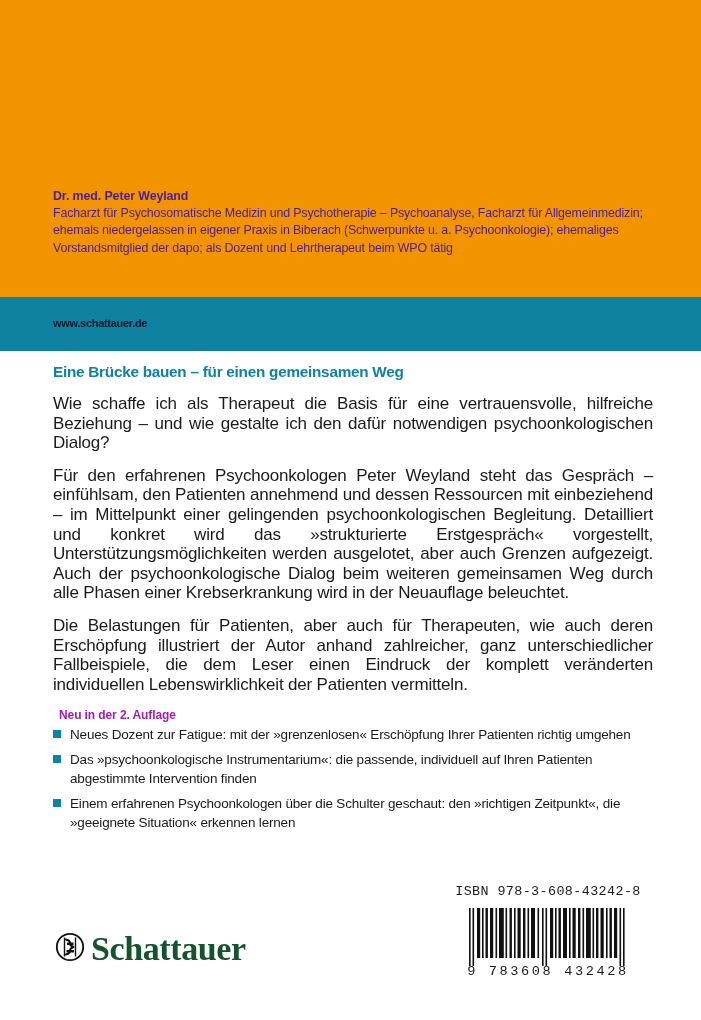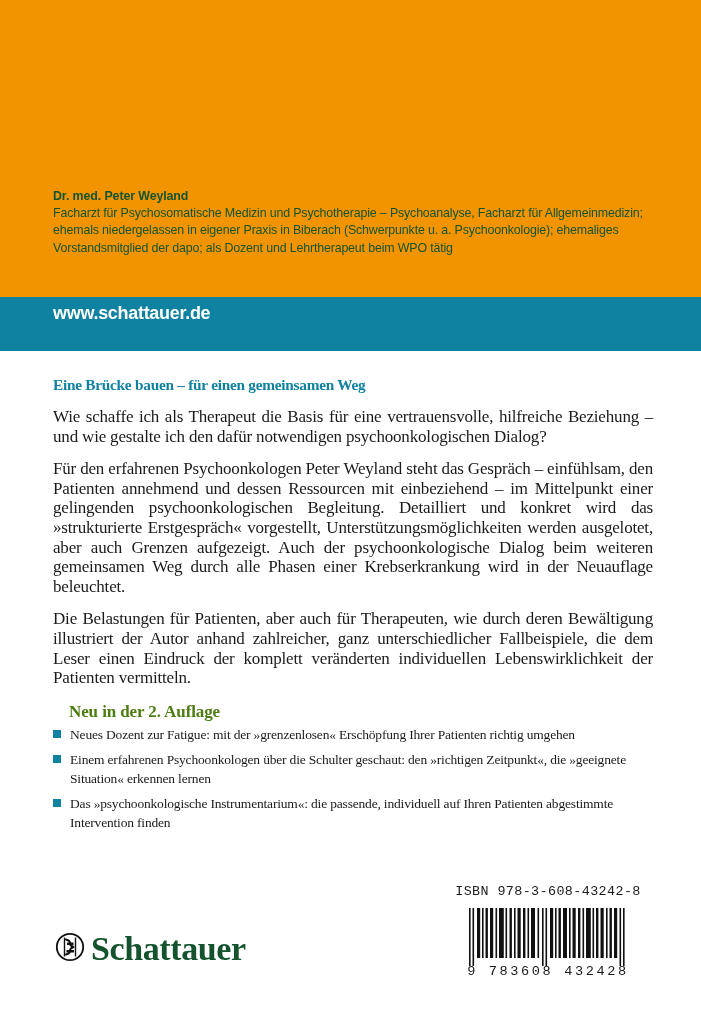--- a/index.html
+++ b/index.html
@@ -21,21 +21,21 @@
     left: 0; top: 0;
     width: 701px;
     height: 297px;
     background: #f29400;
   }
   .author-block {
     position: absolute;
     left: 53px;
     top: 188px;
     width: 600px;
-    color: #14532d;
+    color: #4c1d95;
     font-size: 12.4px;
     line-height: 17.2px;
   }
   .author-name {
     font-weight: bold;
     letter-spacing: -0.1px;
   }
   .author-desc {
     letter-spacing: -0.15px;
   }
@@ -44,65 +44,64 @@
   .teal-band {
     position: absolute;
     left: 0; top: 297px;
     width: 701px;
     height: 54px;
     background: #0e82a0;
   }
   .site-url {
     position: absolute;
     left: 53px;
-    top: 6px;
-    color: #ffffff;
-    font-size: 18px;
+    top: 20px;
+    color: #0f172a;
+    font-size: 11px;
     font-weight: bold;
     letter-spacing: -0.3px;
   }
 
   
   .body-panel {
     position: absolute;
     left: 0; top: 351px;
     width: 701px;
     height: 669px;
     background: #ffffff;
   }
   .content {
     position: absolute;
     left: 53px;
-    top: 25px;
+    top: 12px;
     width: 600px;
-    font-family: Liberation Serif, serif;
   }
   .lead-heading {
     color: #0e82a0;
     font-size: 15.3px;
     font-weight: bold;
     letter-spacing: -0.25px;
     margin: 0 0 13px 0;
   }
   p.para {
     margin: 0 0 13px 0;
     color: #1a1a1a;
     font-size: 17px;
     line-height: 19.6px;
     text-align: justify;
     letter-spacing: -0.18px;
     hyphens: manual;
   }
   p.para:last-of-type { margin-bottom: 0; }
 
   .new-edition-title {
-    margin: 14px 0 3px 16px;
-    font-size: 17px;
-    font-weight: bold;
-    color: #4d7c0f;
+    margin: 14px 0 3px 6px;
+    font-size: 12px;
+    font-weight: bold;
+    color: #a21caf;
     letter-spacing: -0.1px;
   }
   ul.bullets {
     list-style: none;
     margin: 0;
     padding: 0;
   }
   ul.bullets li {
     position: relative;
     padding-left: 17px;
@@ -185,36 +184,36 @@
   <div class="site-url">www.schattauer.de</div>
 </div>
 
 <div class="body-panel">
   <div class="content">
 
     <div class="lead-heading">Eine Brücke bauen – für einen gemeinsamen Weg</div>
 
     <p class="para">Wie schaffe ich als Therapeut die Basis für eine vertrauensvolle, hilfreiche Beziehung – und wie gestalte ich den dafür notwendigen psychoonkologischen Dialog?</p>
     <p class="para">Für den erfahrenen Psychoonkologen Peter Weyland steht das Gespräch – einfühlsam, den Patienten annehmend und dessen Ressourcen mit einbeziehend – im Mittelpunkt einer gelingenden psychoonkologischen Begleitung. Detailliert und konkret wird das »strukturierte Erstgespräch« vorgestellt, Unterstützungsmöglichkeiten werden ausgelotet, aber auch Grenzen aufgezeigt. Auch der psychoonkologische Dialog beim weiteren gemeinsamen Weg durch alle Phasen einer Krebserkrankung wird in der Neuauflage beleuchtet.</p>
-    <p class="para">Die Belastungen für Patienten, aber auch für Therapeuten, wie durch deren Bewältigung illustriert der Autor anhand zahlreicher, ganz unterschiedlicher Fallbeispiele, die dem Leser einen Eindruck der komplett veränderten individuellen Lebenswirklichkeit der Patienten vermitteln.</p>
+    <p class="para">Die Belastungen für Patienten, aber auch für Therapeuten, wie auch deren Erschöpfung illustriert der Autor anhand zahlreicher, ganz unterschiedlicher Fallbeispiele, die dem Leser einen Eindruck der komplett veränderten individuellen Lebenswirklichkeit der Patienten vermitteln.</p>
 
     <div class="new-edition-title">Neu in der 2. Auflage</div>
 
     <ul class="bullets">
       <li>
         <span class="sq"></span>
         <span>Neues Dozent zur Fatigue: mit der »grenzenlosen« Erschöpfung Ihrer Patienten richtig umgehen</span>
       </li>
       <li>
         <span class="sq"></span>
-        <span>Einem erfahrenen Psychoonkologen über die Schulter geschaut: den »richtigen Zeitpunkt«, die »geeignete Situation« erkennen lernen</span>
+        <span>Das »psychoonkologische Instrumentarium«: die passende, individuell auf Ihren Patienten abgestimmte Intervention finden</span>
       </li>
       <li>
         <span class="sq"></span>
-        <span>Das »psychoonkologische Instrumentarium«: die passende, individuell auf Ihren Patienten abgestimmte Intervention finden</span>
+        <span>Einem erfahrenen Psychoonkologen über die Schulter geschaut: den »richtigen Zeitpunkt«, die »geeignete Situation« erkennen lernen</span>
       </li>
     </ul>
 
   </div>
 </div>
 
 <div class="publisher-logo">
   <span class="logo-mark">
     <svg width="30" height="30" viewBox="0 0 30 30">
       <circle cx="15" cy="15" r="13.2" fill="none" stroke="#111111" stroke-width="1.8"></circle>

